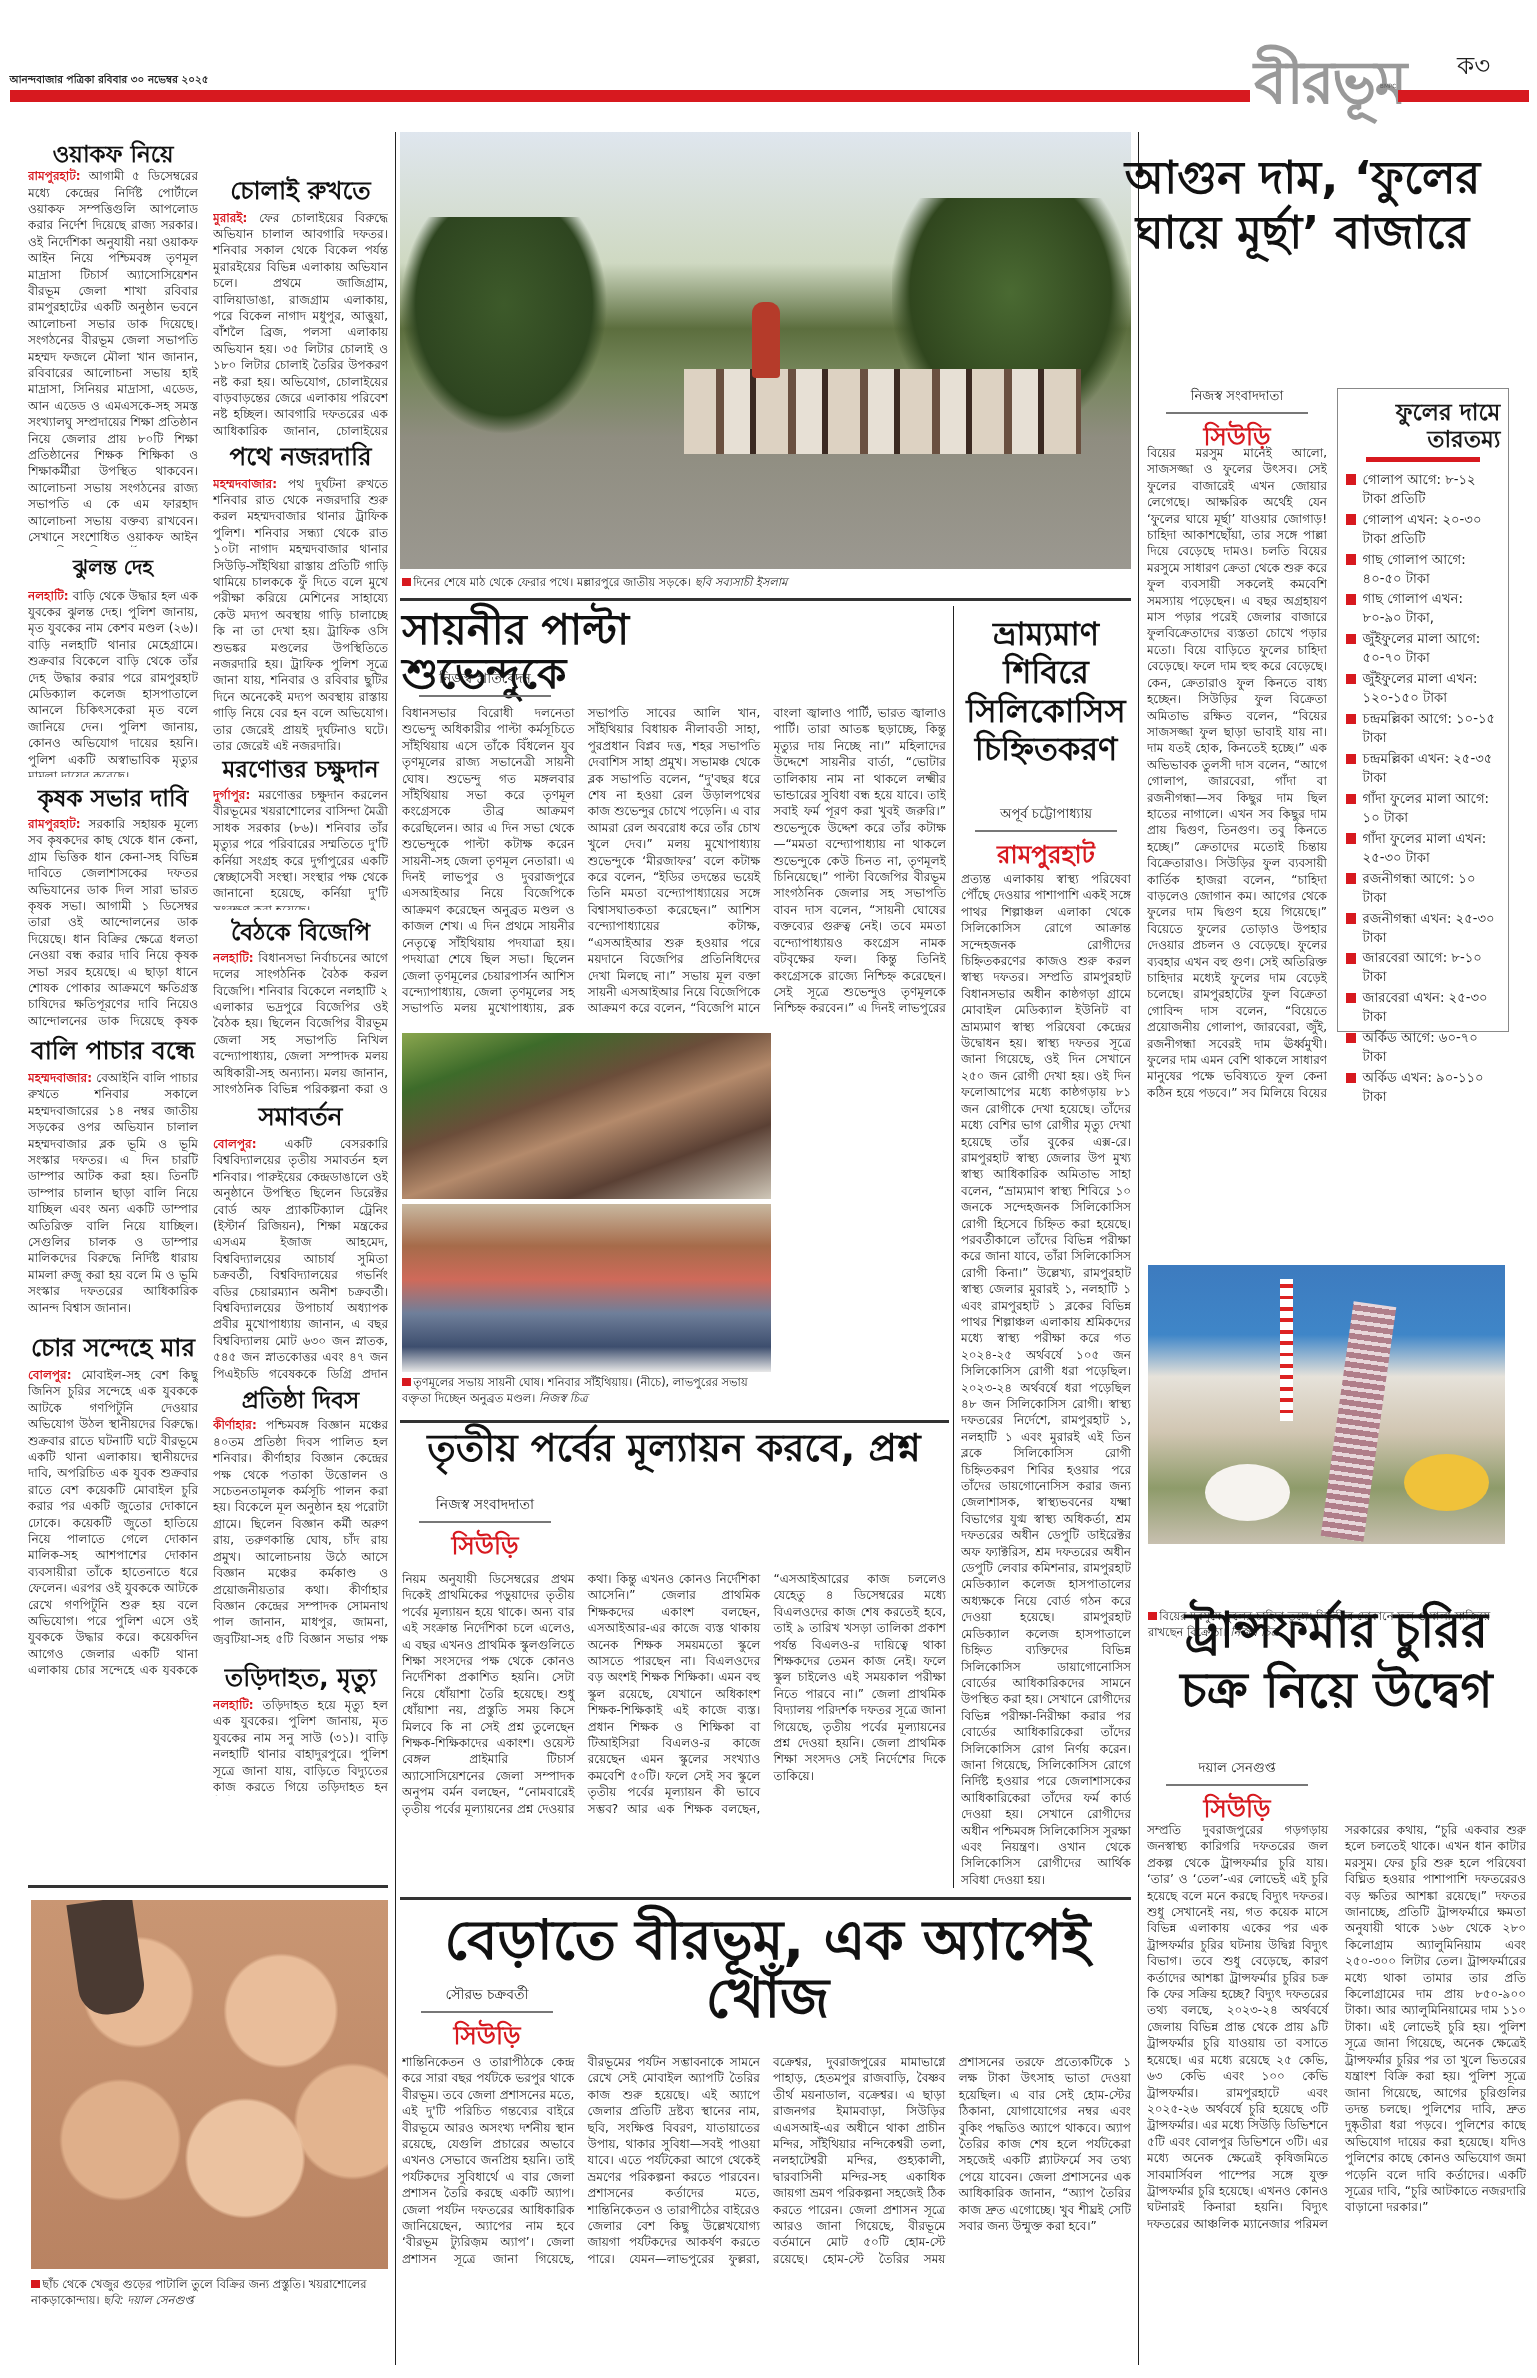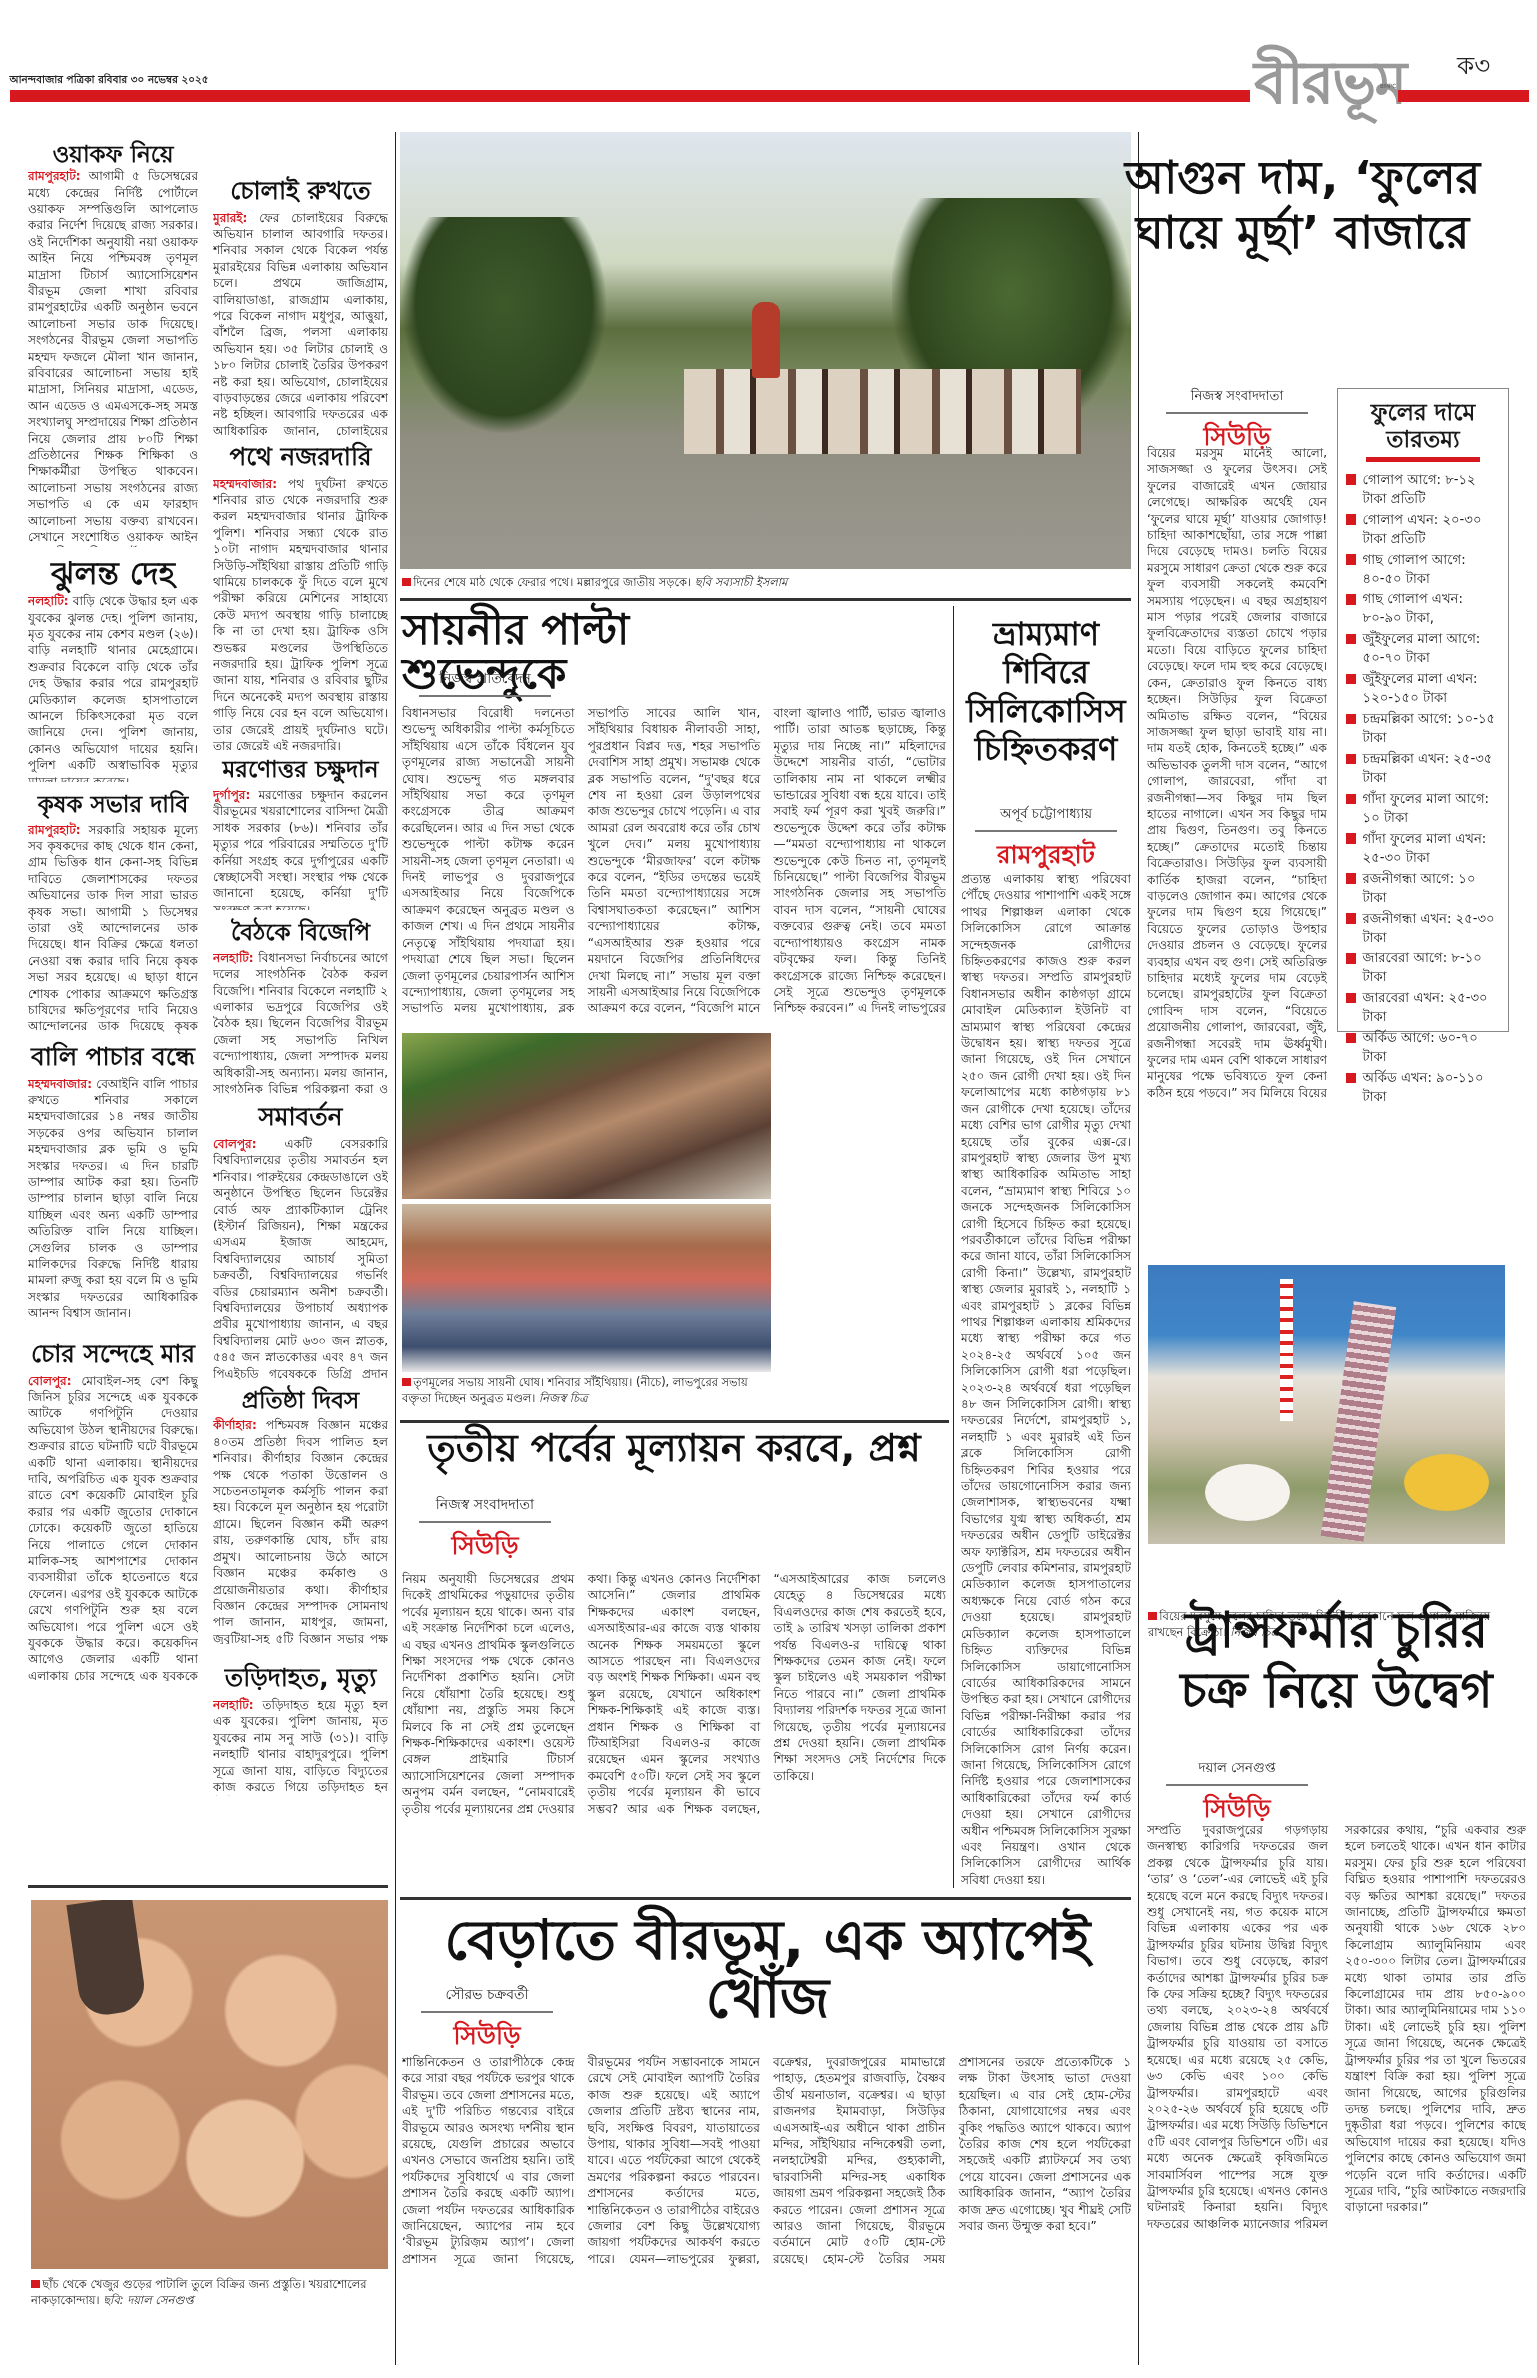--- a/index.html
+++ b/index.html
@@ -15,21 +15,21 @@
 .body{font-size:12px;line-height:16.4px;text-align:justify;color:#1a1a1a}
 .dateline{color:#d7191f;font-weight:bold}
 .byline{text-align:center;font-size:15px;padding-bottom:3.8px;border-bottom:2.8px double #777;margin:0 auto 3.8px;width:132px}
 .place{text-align:center;color:#d7191f;font-size:28px;font-weight:bold;margin-bottom:5.7px}
 .vrule{background:#222;width:0.9px}
 .hrule{background:#333;height:2.8px}
 .caption{font-size:11.4px;line-height:16px;color:#222}
 .caption .sq{display:inline-block;width:8.5px;height:8.5px;background:#d7191f;margin-right:2.8px}
 .photo{overflow:hidden}
 .box{border:0.9px solid #888;padding:9.5px 7.6px}
-.box h3{font-size:23px;text-align:center;line-height:1.2}
+.box h3{font-size:23px;text-align:right;line-height:1.2}
 .box .ul{width:114px;height:4.7px;background:#d7191f;margin:3.8px auto 7.6px}
 .box li{list-style:none;font-size:13.2px;line-height:19px;margin-bottom:1.9px;padding-left:17px;position:relative}
 .box li:before{content:"";position:absolute;left:0;top:4.7px;width:10.4px;height:10.4px;background:#d7191f}
 .col{position:absolute}
 </style>
 </head>
 <body>
 
 <div class="abs masthead-date">আনন্দবাজার পত্রিকা রবিবার ৩০ নভেম্বর ২০২৫</div>
 <div class="abs redbar"></div>
@@ -37,21 +37,21 @@
 <div class="abs bmpc">BMPC</div>
 <div class="abs redbar2"></div>
 <div class="abs page-num">ক৩</div>
 
 <div class="col" style="left:28px;top:142px;width:170px">
   <div>
     <h3 class="hl" style="font-size:23px;margin-bottom:2px">ওয়াকফ নিয়ে</h3>
     <p class="body" style="height:379px;overflow:hidden"><span class="dateline">রামপুরহাট:</span> <span>আগামী ৫ ডিসেম্বরের মধ্যে কেন্দ্রের নির্দিষ্ট পোর্টালে ওয়াকফ সম্পত্তিগুলি আপলোড করার নির্দেশ দিয়েছে রাজ্য সরকার। ওই নির্দেশিকা অনুযায়ী নয়া ওয়াকফ আইন নিয়ে পশ্চিমবঙ্গ তৃণমূল মাদ্রাসা টিচার্স অ্যাসোসিয়েশন বীরভূম জেলা শাখা রবিবার রামপুরহাটের একটি অনুষ্ঠান ভবনে আলোচনা সভার ডাক দিয়েছে। সংগঠনের বীরভূম জেলা সভাপতি মহম্মদ ফজলে মৌলা খান জানান, রবিবারের আলোচনা সভায় হাই মাদ্রাসা, সিনিয়র মাদ্রাসা, এডেড, আন এডেড ও এমএসকে-সহ সমস্ত সংখ্যালঘু সম্প্রদায়ের শিক্ষা প্রতিষ্ঠান নিয়ে জেলার প্রায় ৮০টি শিক্ষা প্রতিষ্ঠানের শিক্ষক শিক্ষিকা ও শিক্ষাকর্মীরা উপস্থিত থাকবেন। আলোচনা সভায় সংগঠনের রাজ্য সভাপতি এ কে এম ফারহাদ আলোচনা সভায় বক্তব্য রাখবেন। সেখানে সংশোধিত ওয়াকফ আইন অনুযায়ী কেন্দ্রীয় পোর্টালে ওয়াকফ সম্পত্তির তথ্য কেন আপলোড করা জরুরি এবং তা সংখ্যালঘু সম্প্রদায়ের পক্ষে কতটা উপকারি সেই বিষয়ে মাদ্রাসা শিক্ষা প্রতিষ্ঠানের শিক্ষক শিক্ষিকা শিক্ষাকর্মীদের বোঝানো হবে। এ নিয়ে যে কোনও বিভ্রান্তি কাটাতে মহল্লায় মহল্লায় গিয়ে তাঁরা যাতে মুতুওয়াল্লি (ওয়াকফ ম্যানেজার), ইমাম, মোয়াজ্জিনদের বোঝাতে পারেন তার জন্য তাদের সাংগঠনিক ভাবে রবিবারের সভায় আলোচনা হবে।</span></p>
   </div>
   <div style="margin-top:9.5px">
-    <h3 class="hl" style="font-size:31px;margin-bottom:4px">ঝুলন্ত দেহ</h3>
+    <h3 class="hl" style="font-size:20px;margin-bottom:10px">ঝুলন্ত দেহ</h3>
     <p class="body" style="height:189px;overflow:hidden"><span class="dateline">নলহাটি:</span> <span>বাড়ি থেকে উদ্ধার হল এক যুবকের ঝুলন্ত দেহ। পুলিশ জানায়, মৃত যুবকের নাম কেশব মণ্ডল (২৬)। বাড়ি নলহাটি থানার মেহেগ্রামে। শুক্রবার বিকেলে বাড়ি থেকে তাঁর দেহ উদ্ধার করার পরে রামপুরহাট মেডিক্যাল কলেজ হাসপাতালে আনলে চিকিৎসকেরা মৃত বলে জানিয়ে দেন। পুলিশ জানায়, কোনও অভিযোগ দায়ের হয়নি। পুলিশ একটি অস্বাভাবিক মৃত্যুর মামলা দায়ের করেছে।</span></p>
   </div>
   <div style="margin-top:9.5px">
     <h3 class="hl" style="font-size:23px;margin-bottom:5.7px">কৃষক সভার দাবি</h3>
     <p class="body" style="height:213px;overflow:hidden"><span class="dateline">রামপুরহাট:</span> <span>সরকারি সহায়ক মূল্যে সব কৃষকদের কাছ থেকে ধান কেনা, গ্রাম ভিত্তিক ধান কেনা-সহ বিভিন্ন দাবিতে জেলাশাসকের দফতর অভিযানের ডাক দিল সারা ভারত কৃষক সভা। আগামী ১ ডিসেম্বর তারা ওই আন্দোলনের ডাক দিয়েছে। ধান বিক্রির ক্ষেত্রে ধলতা নেওয়া বন্ধ করার দাবি নিয়ে কৃষক সভা সরব হয়েছে। এ ছাড়া ধানে শোষক পোকার আক্রমণে ক্ষতিগ্রস্ত চাষিদের ক্ষতিপূরণের দাবি নিয়েও আন্দোলনের ডাক দিয়েছে কৃষক সভা।</span></p>
   </div>
   <div style="margin-top:9.5px">
     <h3 class="hl" style="font-size:24.6px;margin-bottom:5.7px">বালি পাচার বন্ধে</h3>
     <p class="body" style="height:256px;overflow:hidden"><span class="dateline">মহম্মদবাজার:</span> <span>বেআইনি বালি পাচার রুখতে শনিবার সকালে মহম্মদবাজারের ১৪ নম্বর জাতীয় সড়কের ওপর অভিযান চালাল মহম্মদবাজার ব্লক ভূমি ও ভূমি সংস্কার দফতর। এ দিন চারটি ডাম্পার আটক করা হয়। তিনটি ডাম্পার চালান ছাড়া বালি নিয়ে যাচ্ছিল এবং অন্য একটি ডাম্পার অতিরিক্ত বালি নিয়ে যাচ্ছিল। সেগুলির চালক ও ডাম্পার মালিকদের বিরুদ্ধে নির্দিষ্ট ধারায় মামলা রুজু করা হয় বলে মি ও ভূমি সংস্কার দফতরের আধিকারিক আনন্দ বিশ্বাস জানান।</span></p>
   </div>

